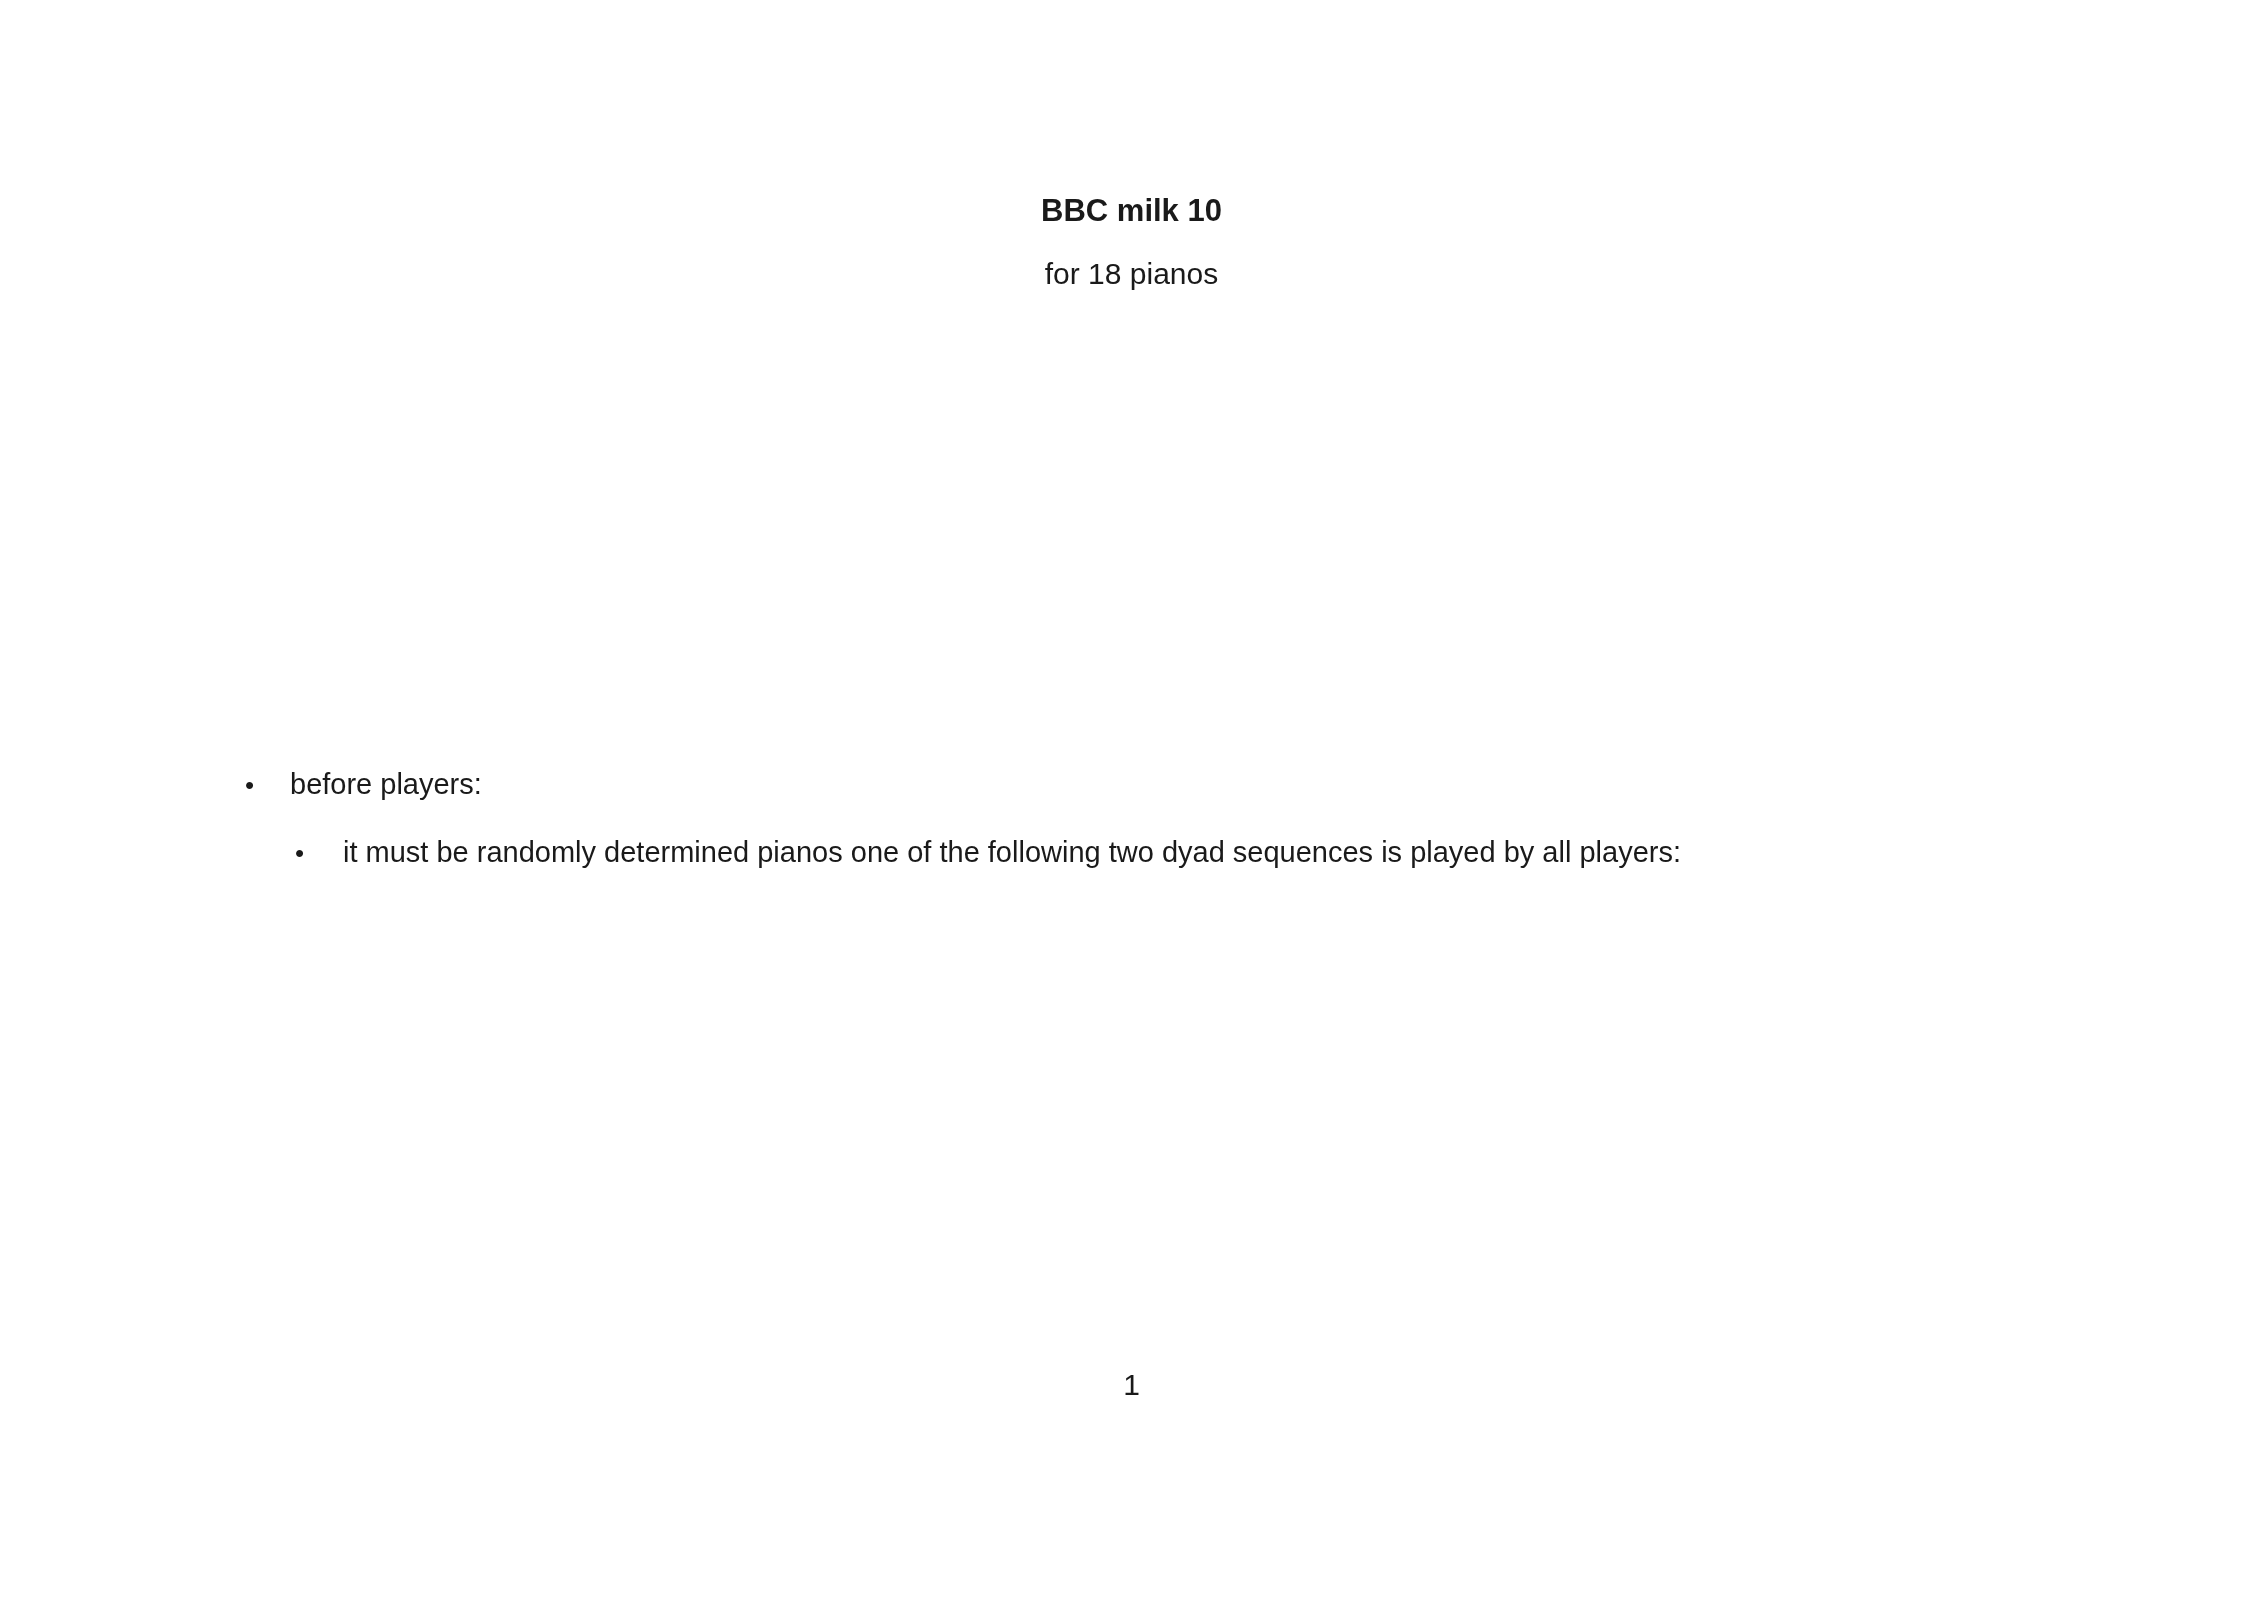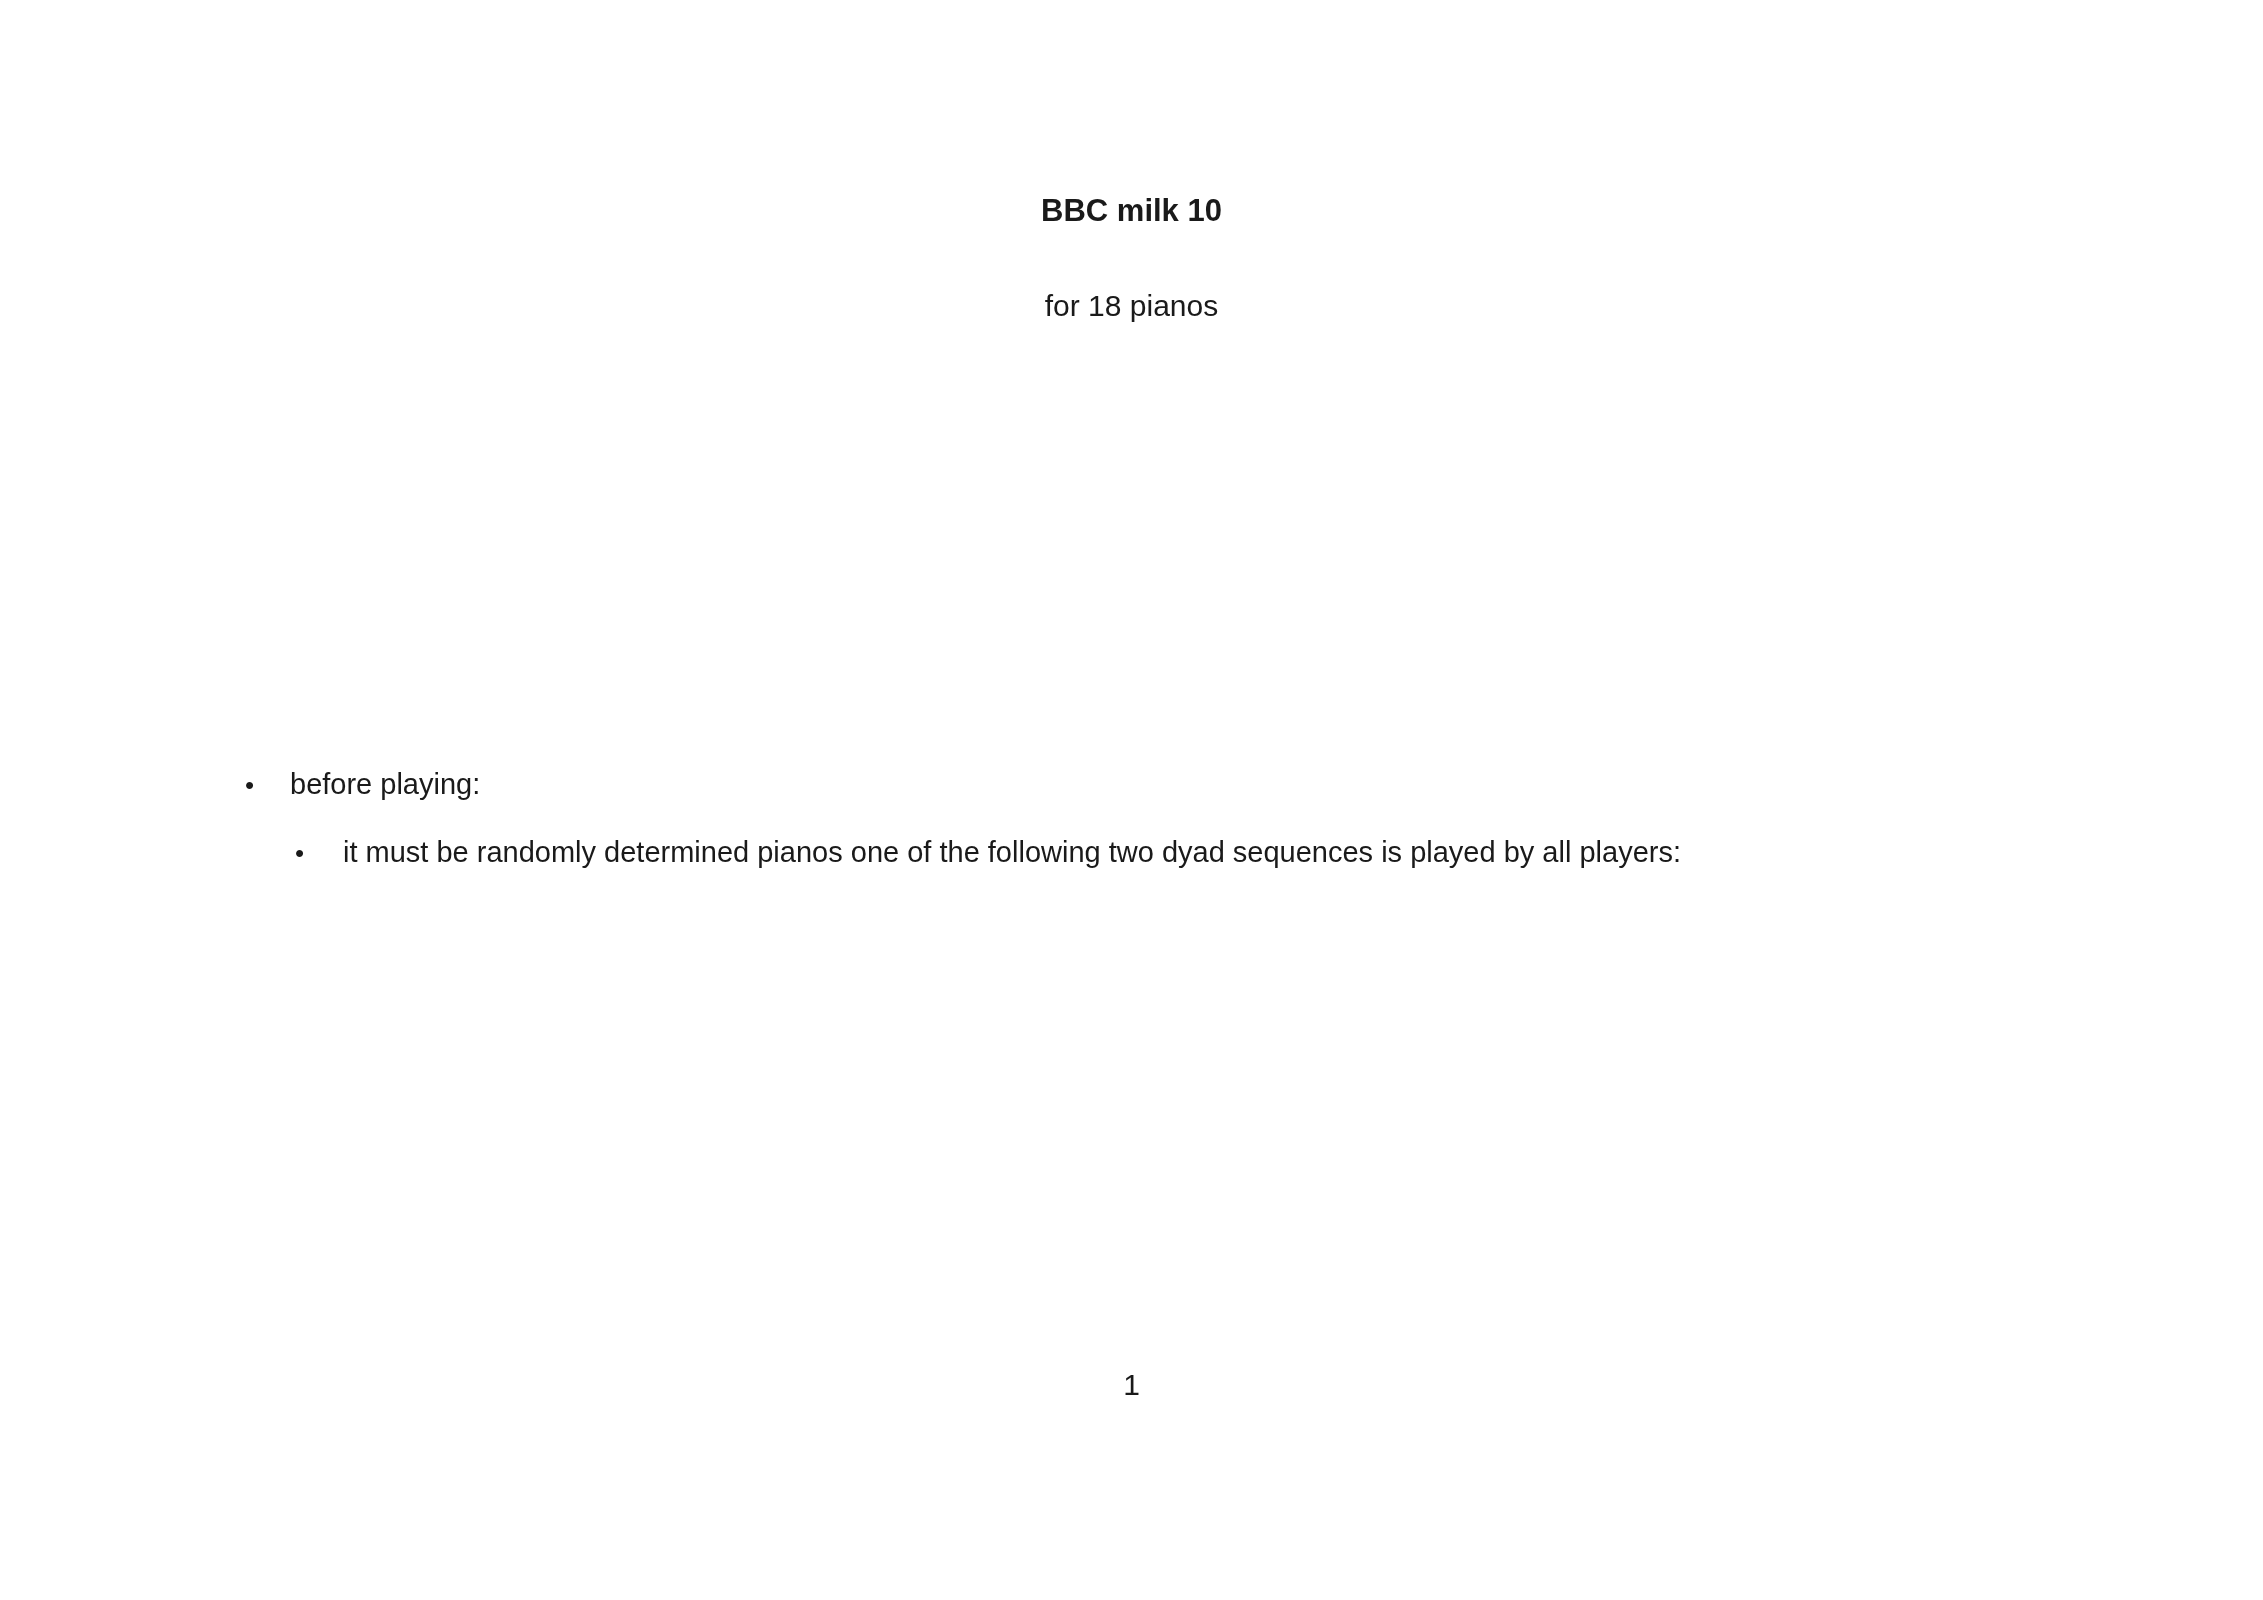--- a/index.html
+++ b/index.html
@@ -34,21 +34,20 @@
   .doc-subtitle {
     position: absolute;
     top: 257px;
     left: 0;
     width: 100%;
     text-align: center;
     font-size: 30px;
     font-weight: 400;
     line-height: 1.1;
     white-space: pre;
-    margin-top: 32px;
   }
   .bullet-row {
     position: absolute;
     font-size: 29px;
     line-height: 1.15;
     white-space: pre;
     display: flex;
     align-items: baseline;
   }
   .bullet-row .marker {
@@ -83,21 +82,21 @@
 <body>
 
 <div class="page">
 
   <div class="doc-title">BBC milk 10</div>
 
   <div class="doc-subtitle">for 18 pianos</div>
 
   <div class="bullet-row level1">
     <span class="marker">•</span>
-    <span class="bullet-text">before playing:</span>
+    <span class="bullet-text">before players:</span>
   </div>
 
   <div class="bullet-row level2">
     <span class="marker">•</span>
     <span class="bullet-text">it must be randomly determined pianos one of the following two dyad sequences is played by all players:</span>
   </div>
 
   <div class="page-number">1</div>
 
 </div>

